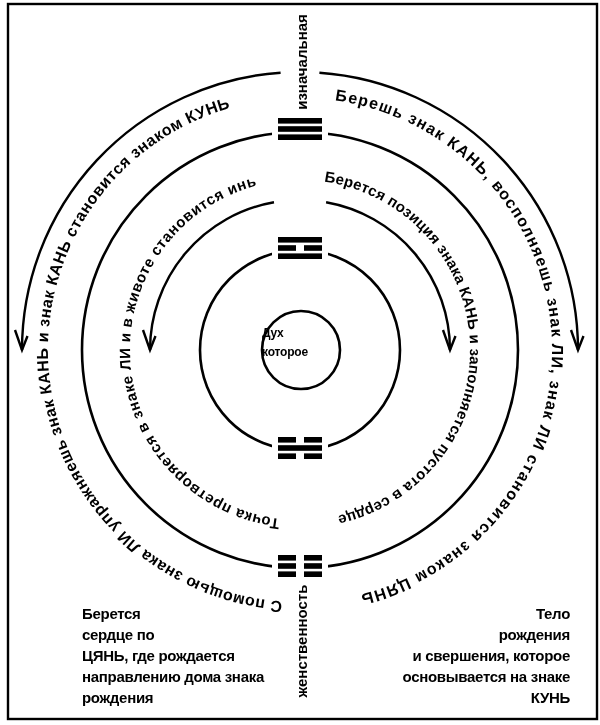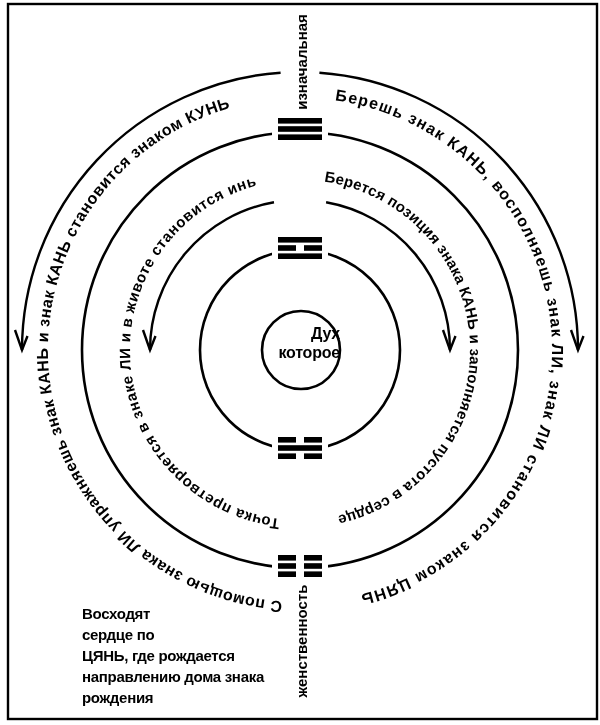--- a/index.html
+++ b/index.html
@@ -4,22 +4,22 @@
 <style>
   html,body{margin:0;padding:0;background:#ffffff;}
   .stage{
     position:relative;width:600px;height:725px;background:#ffffff;overflow:hidden;
     font-family:"Liberation Sans",sans-serif;color:#000;
   }
   svg{position:absolute;left:0;top:0;}
   .svg-text{font-family:"Liberation Sans",sans-serif;fill:#000;}
   .center-label{
     position:absolute;left:262px;top:312px;width:78px;height:62px;
-    display:flex;flex-direction:column;align-items:flex-end;justify-content:center;
-    font-size:16px;font-weight:700;line-height:19px;text-align:center;letter-spacing:-0.2px;
+    display:flex;flex-direction:column;align-items:flex-start;justify-content:center;
+    font-size:12px;font-weight:700;line-height:19px;text-align:center;letter-spacing:-0.2px;
   }
   .note{
     position:absolute;top:603px;font-size:15px;font-weight:700;line-height:21px;letter-spacing:-0.3px;
   }
   .note-left{left:82px;text-align:left;}
   .note-right{right:30px;text-align:right;}
 </style>
 </head>
 <body>
 
@@ -96,21 +96,28 @@
 
     <circle cx="301" cy="350" r="39" fill="#ffffff" stroke="#000" stroke-width="2.6"></circle>
   </svg>
 
   <div class="center-label">
     <div>Дух</div>
     <div>которое</div>
   </div>
 
   <div class="note note-left">
-    <div>Восходят</div>
+    <div>Берется</div>
     <div>сердце по</div>
     <div>ЦЯНЬ, где рождается</div>
     <div>направлению дома знака</div>
     <div>рождения</div>
   </div>
 
+  <div class="note note-right">
+    <div>Тело</div>
+    <div>рождения</div>
+    <div>и свершения, которое</div>
+    <div>основывается на знаке</div>
+    <div>КУНЬ</div>
+  </div>
 
 </div>
 
 </body></html>

